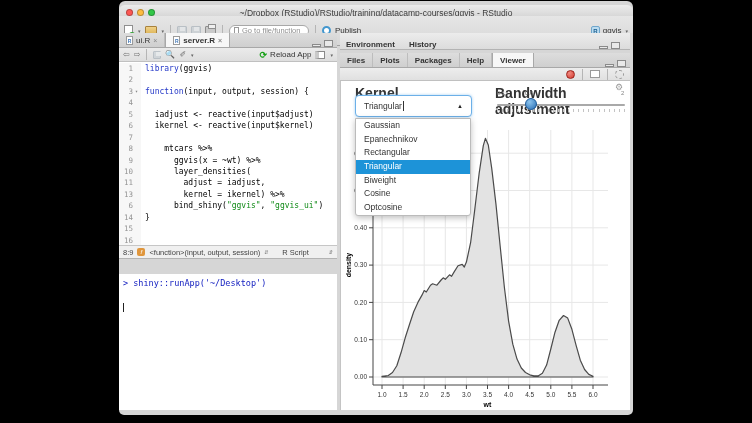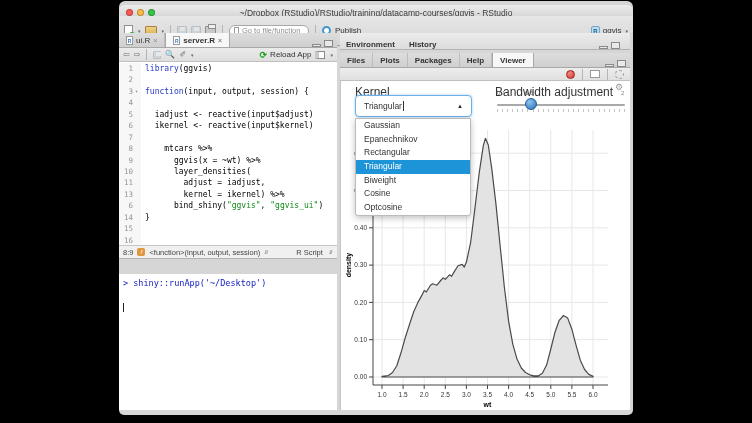--- a/index.html
+++ b/index.html
@@ -64,21 +64,21 @@
   .code-line{display:flex;height:11.45px;line-height:11.45px;white-space:pre}
   .code-line .gut{width:16px;text-align:right;color:#949494;background:#f7f7f7;font-size:7.5px;padding-right:2px}
   .code-line .fold{width:6px;background:#f7f7f7;color:#888;font-size:5px;line-height:11.45px}
   .code-line .ctext{padding-left:4px;color:#000}
   .kw{color:#2438c8}.str{color:#0f8a16}
   .src-status{left:0;top:244px;width:218px;height:14px;background:#f0f0f0;border-top:1px solid #c6c6c6;
               border-bottom:1px solid #b3b3b3;display:flex;align-items:center;padding:0 4px;gap:4px;font-size:7.5px;color:#444}
   .ficonf{width:8px;height:8px;border-radius:2px;background:#e0963c;color:#fff;font-size:6px;line-height:8px;
           text-align:center;font-style:italic}
   .updown{font-size:5px;color:#777}
-  .rscript{margin-left:auto;display:flex;gap:6px;align-items:center}
+  .rscript{margin-left:auto;display:flex;gap:20px;align-items:center}
   
   .console-header{left:0;top:258px;width:218px;height:15px;padding:0 4px;gap:4px}
   .console-header .t{font-size:8px;font-weight:bold;color:#222}
   .console-header .p{font-size:7px;color:#666;white-space:nowrap;overflow:hidden;width:104px}
   .stopbtn{width:9px;height:9px;border-radius:50%;background:radial-gradient(circle at 35% 30%,#f08a80,#d43a30);
            border:1px solid #9c221b}
   .console-body{left:0;top:273px;width:218px;height:136px;background:#fff;padding:3px 4px;
                 font-family:"DejaVu Sans Mono",monospace;font-size:8.5px;line-height:12px}
   .cline.cmd{color:#0f1bbf}.cline.msg{color:#c82020}
   .cursor{display:inline-block;width:1px;height:9px;background:#222;vertical-align:middle}
@@ -86,21 +86,21 @@
   .env-header{left:221px;top:32px;width:290px;height:17px;padding:0 6px;gap:12px}
   .env-tab{font-size:8px;font-weight:bold;color:#333}
   .files-tabbar{left:221px;top:52px;width:290px;height:15px}
   .viewer-toolbar{left:221px;top:67px;width:290px;height:13px;background:linear-gradient(#ededed,#e0e0e0);
                   border-bottom:1px solid #c0c0c0;display:flex;align-items:center;justify-content:flex-end;
                   padding:0 6px;gap:5px}
   .vico{width:10px;height:8px;border:1px solid #9a9a9a;background:#fff;position:relative}
   .vico.sync{border-radius:50%;width:9px;height:9px;border:1.5px dashed #9a9a9a;background:transparent}
   .viewer-content{left:221px;top:80px;width:290px;height:329px;background:#fff;border-left:1px solid #c4c4c4}
   .gear{left:274px;top:1px;font-size:9px;color:#9a9a9a}
-  .ctl-label{font-size:12px;color:#333;font-weight:normal}
+  .ctl-label{font-size:14px;color:#333;font-weight:bold}
   .selectbox{left:14px;top:14px;width:117px;height:22px;background:#fff;border:1px solid #6cb0e8;
              border-radius:4px;box-shadow:0 0 3px rgba(102,175,233,.6);display:flex;align-items:center;padding:0 8px}
   .selectbox .val{font-size:8.5px;color:#333}
   .selectbox .tcursor{width:1px;height:10px;background:#333;margin-left:1px}
   .selectbox .up{margin-left:auto;font-size:6px;color:#222}
   .dropdown{left:14px;top:37px;width:116px;background:#fff;border:1px solid #bbb;border-radius:0 0 3px 3px;
             box-shadow:0 2px 6px rgba(0,0,0,.25);z-index:8}
   .dd-item{height:13.7px;line-height:13.7px;padding-left:8px;font-size:8.5px;color:#333}
   .dd-item.sel{background:#1d93d8;color:#fff}
   .slider-labels span{position:absolute;font-size:6px;color:#888}

